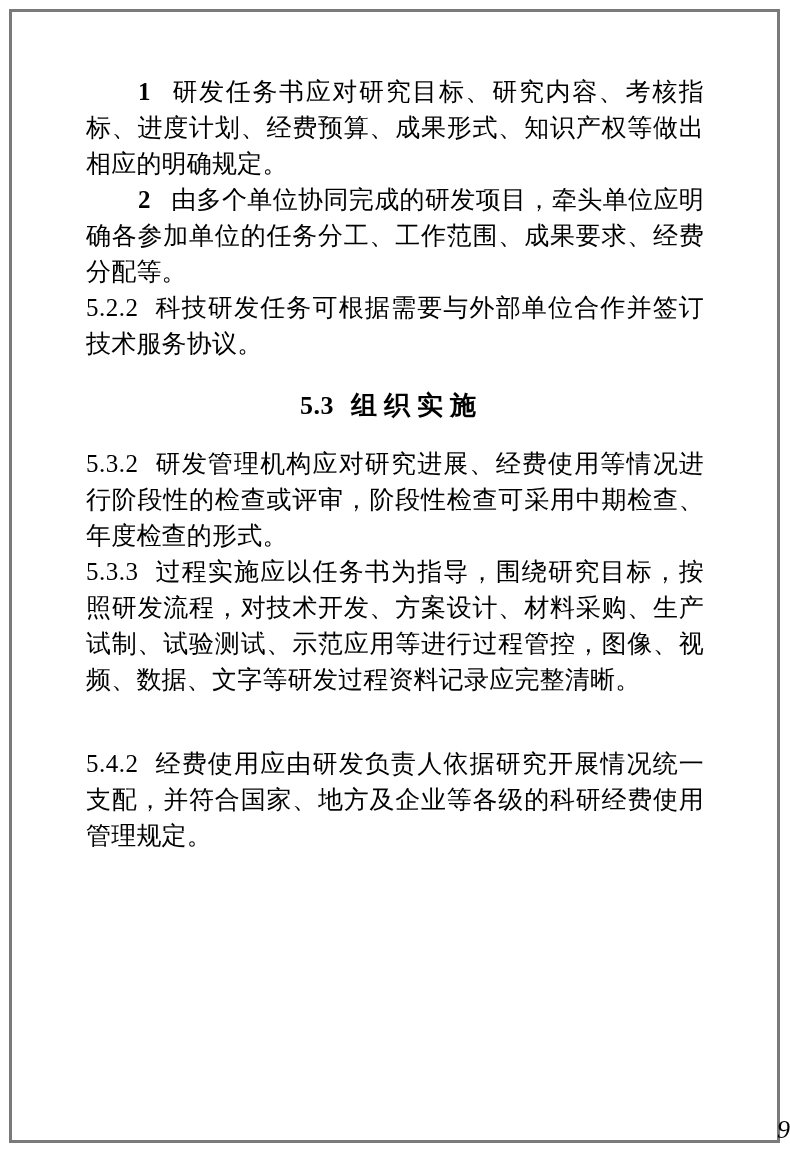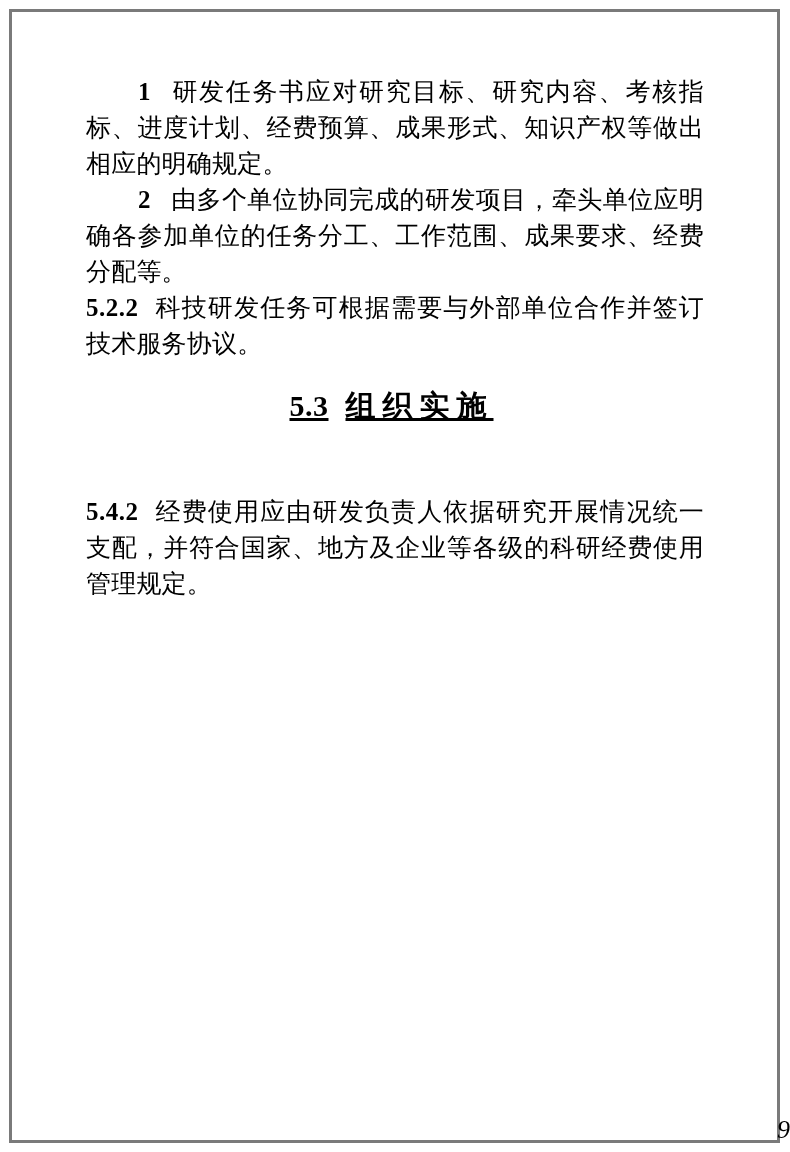--- a/index.html
+++ b/index.html
@@ -51,43 +51,42 @@
     margin: 0;
     letter-spacing: 0.2px;
   }
 
   
   .para.item {
     text-indent: 52px;
   }
 
   .num {
-    font-weight: bold;
+    font-weight: normal;
     letter-spacing: 0.5px;
     white-space: nowrap;
   }
 
   .num.listnum {
     font-weight: bold;
     padding-right: 20px;
   }
 
   .num.clause {
     padding-right: 16px;
   }
 
   
   .heading {
-    font-size: 30px;
+    font-size: 26px;
     font-weight: bold;
     text-align: center;
     margin: 0;
     line-height: 36px;
     white-space: nowrap;
-    text-decoration: underline;
   }
   .heading .h-num {
     letter-spacing: 0.5px;
   }
   .heading .h-title {
     letter-spacing: 7px;
     margin-left: 17px;
     padding-right: 7px;
   }
 
@@ -123,21 +122,23 @@
 
     <p class="para"><span class="num clause">5.2.2</span><span>科技研发任务可根据需要与外部单位合作并签订技术服务协议。</span></p>
 
     <div class="sp-before-h"></div>
 
     <p class="heading"><span class="h-num">5.3</span><span class="h-title">组织实施</span></p>
 
     <div class="sp-after-h"></div>
 
 
+    <p class="para"><span class="num clause">5.3.2</span><span>研发管理机构应对研究进展、经费使用等情况进行阶段性的检查或评审，阶段性检查可采用中期检查、年度检查的形式。</span></p>
 
+    <p class="para"><span class="num clause">5.3.3</span><span>过程实施应以任务书为指导，围绕研究目标，按照研发流程，对技术开发、方案设计、材料采购、生产试制、试验测试、示范应用等进行过程管控，图像、视频、数据、文字等研发过程资料记录应完整清晰。</span></p>
 
 
     <div class="sp-before-h"></div>
 
 
     <div class="sp-after-h"></div>
 
 
     <p class="para"><span class="num clause">5.4.2</span><span>经费使用应由研发负责人依据研究开展情况统一支配，并符合国家、地方及企业等各级的科研经费使用管理规定。</span></p>
 

